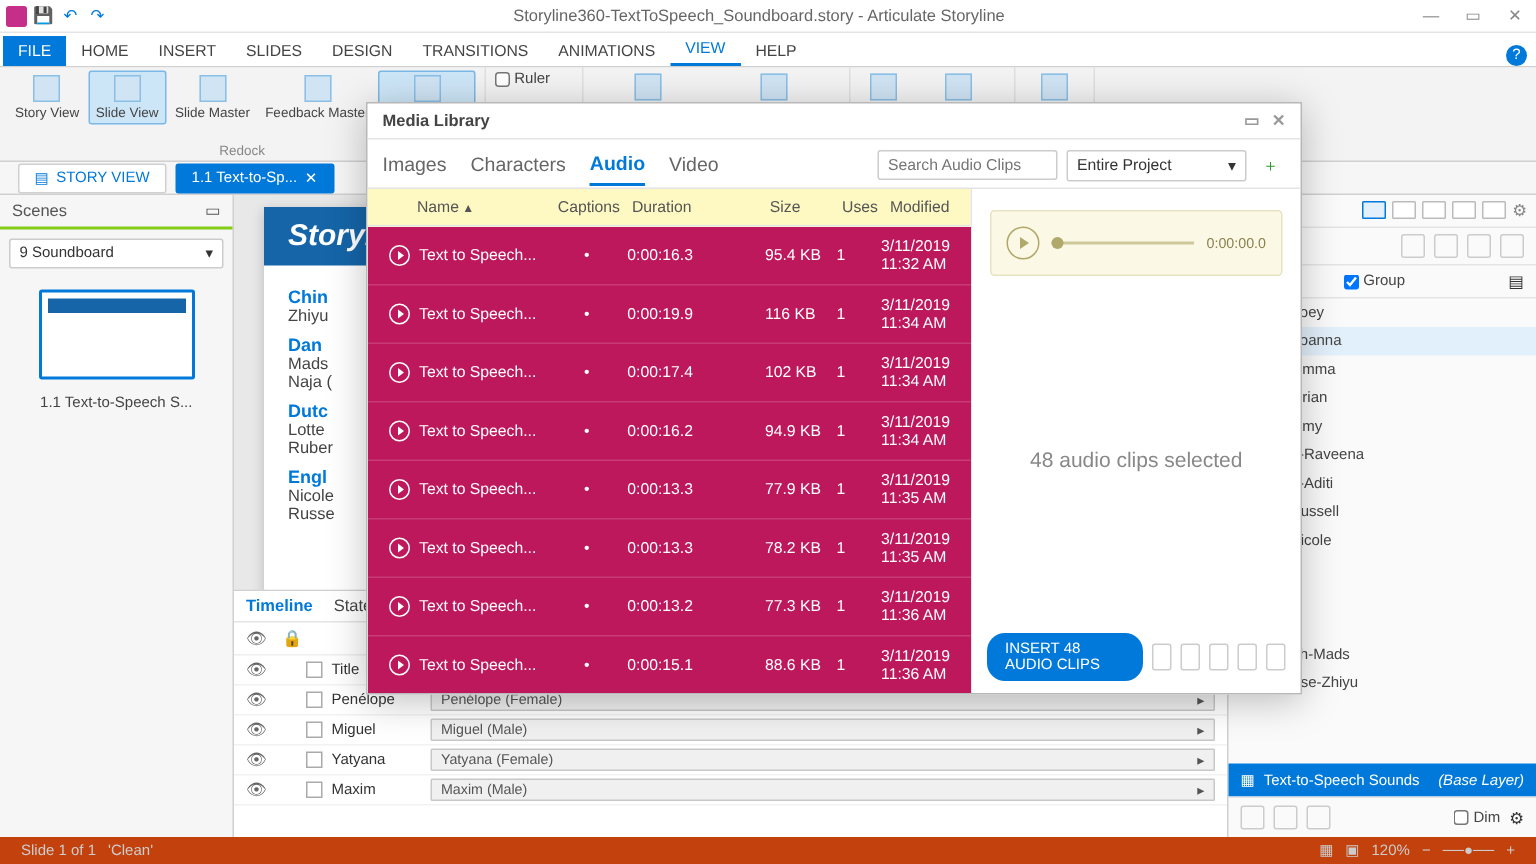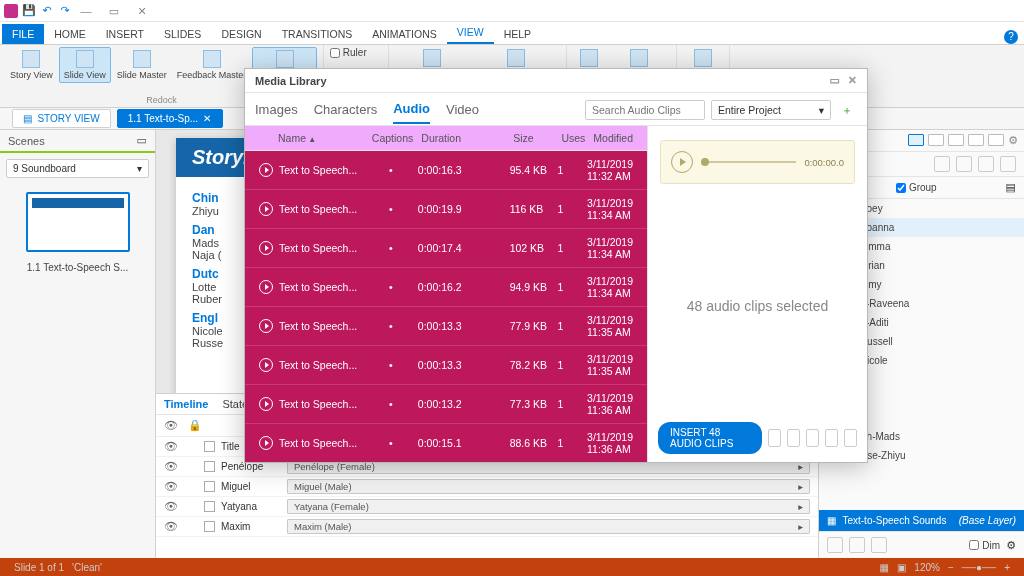--- a/index.html
+++ b/index.html
@@ -98,21 +98,21 @@
 .ml-tabs { display: flex; align-items: center; padding: 6px 10px 0 10px; gap: 16px; border-bottom: 1px solid #e4e4e4; }
 .ml-tab { font-size: 13px; color: #666; padding-bottom: 6px; cursor: pointer; }
 .ml-tab.active { color: #0079db; border-bottom: 2px solid #0079db; font-weight: 700; }
 .ml-search { margin-left: auto; display: flex; gap: 6px; align-items: center; padding-bottom: 4px; }
 .ml-search input { border: 1px solid #ccc; padding: 3px 6px; font-size: 10.5px; width: 120px; border-radius: 2px; }
 .ml-scope { border: 1px solid #ccc; padding: 3px 6px; font-size: 10.5px; width: 120px; border-radius: 2px; background: #fff; display: flex; justify-content: space-between; }
 .ml-add { width: 20px; height: 22px; display: flex; align-items: center; justify-content: center; color: #2b9c2b; }
 
 .ml-body { flex: 1; display: flex; overflow: hidden; }
 .ml-table { flex: 1; display: flex; flex-direction: column; overflow: hidden; }
-.ml-thead { display: flex; background: #f0abfc; color: #555; font-size: 10.5px; border-bottom: 1px solid #e4e4e4; padding: 6px 10px; }
+.ml-thead { display: flex; background: #fef9c3; color: #555; font-size: 10.5px; border-bottom: 1px solid #e4e4e4; padding: 6px 10px; }
 .ml-thead > div, .ml-tr > div { padding: 0 4px; }
 .mc-play { width: 20px; }
 .mc-name { width: 102px; }
 .mc-cap { width: 50px; text-align: center; }
 .mc-dur { width: 56px; }
 .mc-size { width: 52px; margin-left: 40px; }
 .mc-uses { width: 32px; }
 .mc-mod { flex: 1; }
 .ml-rows { flex: 1; overflow: auto; background: #be185d; color: #fff; }
 .ml-tr { display: flex; align-items: center; padding: 7px 10px; font-size: 10.5px; border-bottom: 1px solid rgba(255,255,255,0.15); }
@@ -136,20 +136,21 @@
 </head>
 <body>
 
 <div class="titlebar">
   <div class="tb-left">
     <span class="tb-icon"></span>
     <span class="qat">💾</span>
     <span class="qat">↶</span>
     <span class="qat">↷</span>
   </div>
+  <div class="tb-title">Storyline360-TextToSpeech_Soundboard.story - Articulate Storyline</div>
   <div class="tb-ctrl">
     <div class="tb-btn">—</div>
     <div class="tb-btn">▭</div>
     <div class="tb-btn">✕</div>
   </div>
 </div>
 <div class="tb-help">?</div>
 
 <div class="ribbon-tabs">
   <div class="rtab file">FILE</div>

